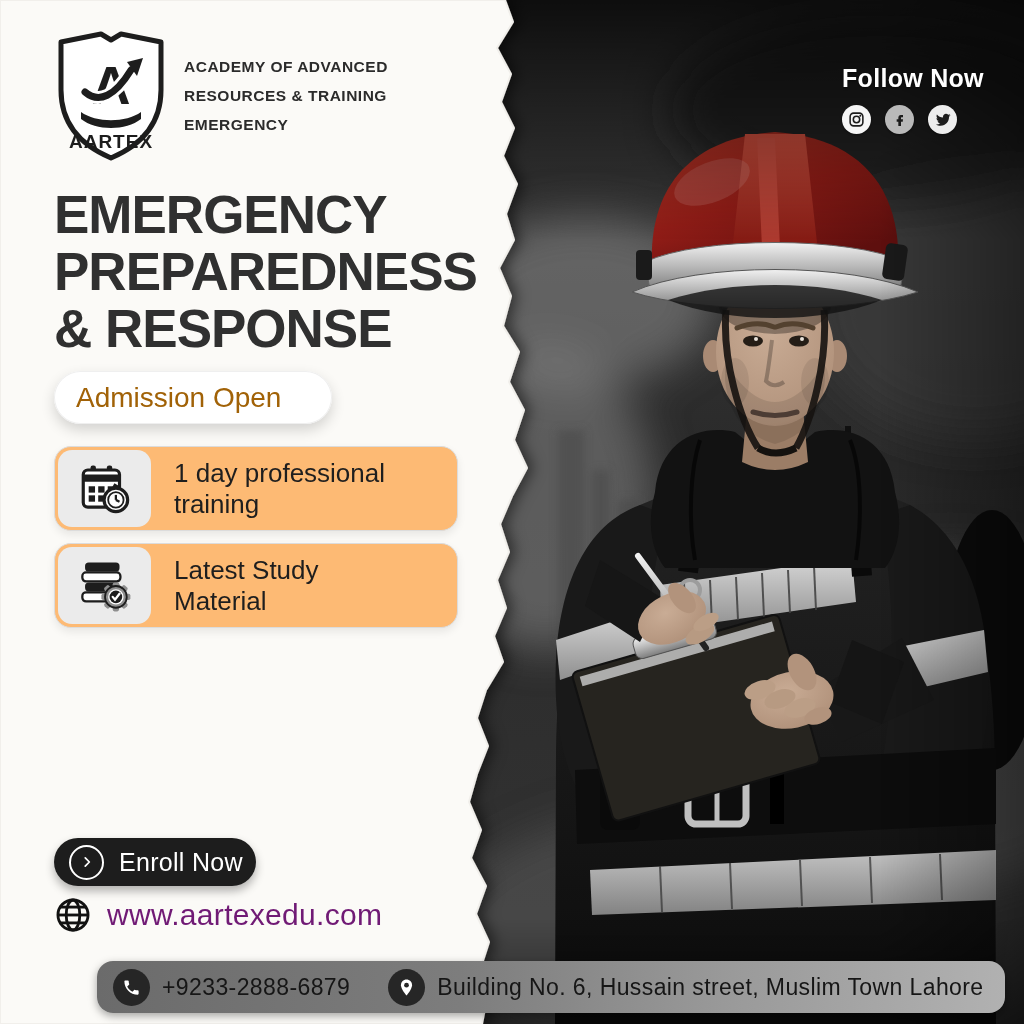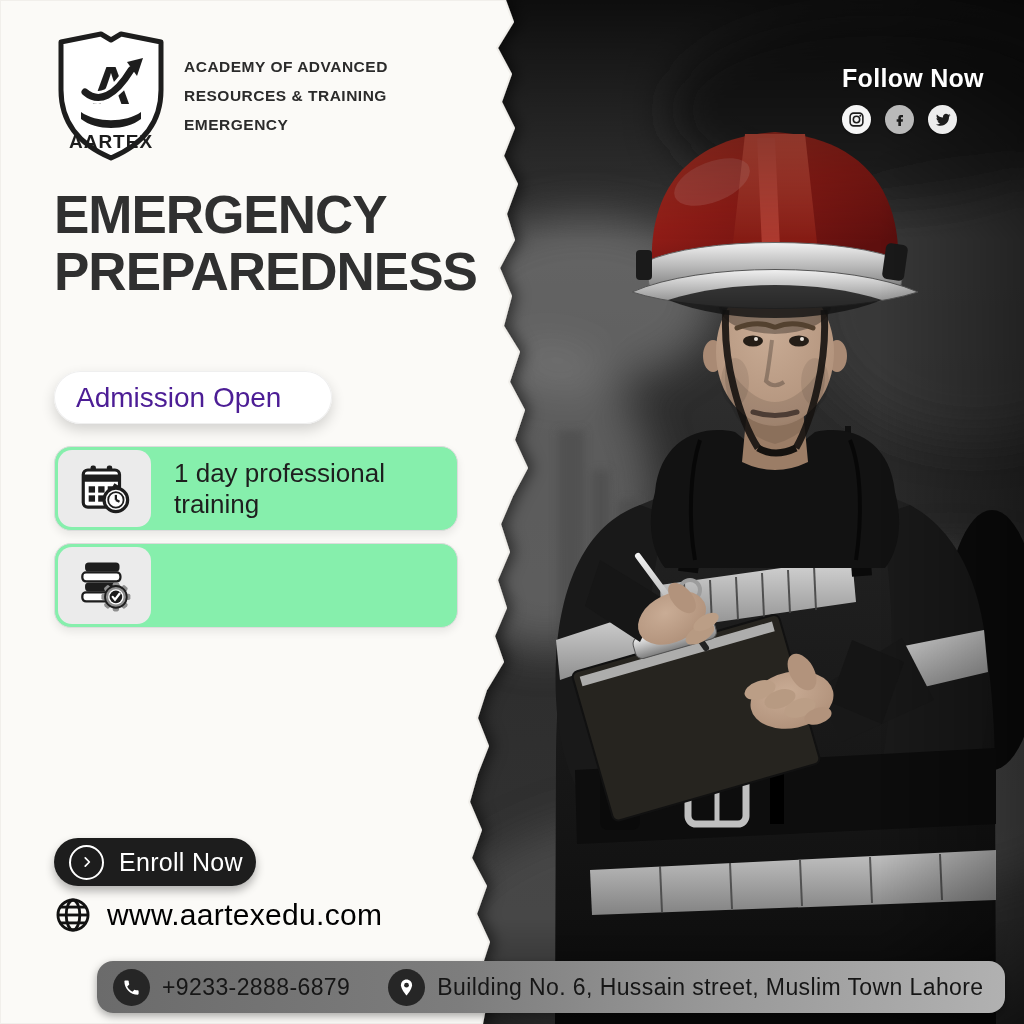--- a/index.html
+++ b/index.html
@@ -21,43 +21,43 @@
     justify-content:center;cursor:pointer;box-shadow:0 1px 3px rgba(0,0,0,.45);}
   .social-btn.instagram{background:#f5f5f5;}
   .social-btn.facebook{background:#b9b9b9;}
   .social-btn.twitter{background:#ededed;}
   
   .headline{position:absolute;left:54px;top:186px;z-index:2;color:#303030;
     font-size:53px;font-weight:bold;line-height:57px;letter-spacing:-1px;}
   
   .badge{position:absolute;left:54px;top:371px;z-index:2;width:278px;height:53px;
     background:#ffffff;border-radius:27px;display:flex;align-items:center;
-    padding-left:22px;box-sizing:border-box;font-size:28px;color:#4c1d95;
+    padding-left:22px;box-sizing:border-box;font-size:28px;color:#a16207;
     box-shadow:0 6px 14px rgba(0,0,0,.16),0 0 0 1px #efefef inset;}
   
   .cards{position:absolute;left:54px;top:446px;z-index:2;display:flex;
     flex-direction:column;gap:12px;}
-  .card{width:402px;height:83px;background:#86efac;border:1px solid #dcdcdc;
+  .card{width:402px;height:83px;background:#fdba74;border:1px solid #dcdcdc;
     border-radius:17px;display:flex;align-items:center;
     box-shadow:0 4px 8px rgba(0,0,0,.08);}
   .card-icon{width:93px;height:77px;margin-left:3px;background:#ebebeb;
     border-radius:14px;display:flex;align-items:center;justify-content:center;flex:0 0 auto;}
   .card-label{margin-left:23px;font-size:26px;color:#1e1e1e;line-height:31px;
     max-width:235px;}
   
   .enroll{position:absolute;left:54px;top:838px;z-index:2;width:202px;height:48px;
     background:#1d1d1d;border-radius:25px;display:flex;align-items:center;gap:15px;
     padding-left:15px;box-sizing:border-box;color:#fff;cursor:pointer;
     box-shadow:0 5px 10px rgba(0,0,0,.3);}
   .enroll-icon{width:31px;height:31px;border:2px solid #fff;border-radius:50%;
     display:flex;align-items:center;justify-content:center;flex:0 0 auto;}
   .enroll-label{font-size:25px;letter-spacing:.3px;}
   .website{position:absolute;left:54px;top:896px;z-index:2;display:flex;
     align-items:center;gap:15px;color:#111;cursor:pointer;}
-  .website-text{font-size:30px;letter-spacing:.3px;color:#000000;}
+  .website-text{font-size:30px;letter-spacing:.3px;color:#701a75;}
   
   .bottom-bar{position:absolute;left:57px;top:961px;width:908px;height:52px;z-index:4;
     border-radius:16px;display:flex;align-items:center;padding:0 16px;box-sizing:border-box;
     background:linear-gradient(90deg,#6b6b6b 0%,#7d7d7d 40%,#9a9a9a 70%,#b1b1b1 100%);
     box-shadow:0 3px 8px rgba(0,0,0,.35);margin-left:40px;}
   .chip{display:flex;align-items:center;gap:12px;}
   .chip-icon{width:37px;height:37px;border-radius:50%;background:#262626;
     display:flex;align-items:center;justify-content:center;flex:0 0 auto;}
   .chip-text{font-size:23px;color:#161616;letter-spacing:.4px;white-space:nowrap;}
   .chip.address{margin-left:38px;text-align:right;}
@@ -303,20 +303,21 @@
         <svg width="16" height="16" viewBox="0 0 24 24" fill="#1c1c1c">
           <path d="M23.4,4.8c-.8.4-1.7.6-2.6.8.9-.6,1.6-1.5,2-2.5-.9.5-1.9.9-2.9,1.1C19,3.3,17.8,2.8,16.5,2.8 c-2.5,0-4.5,2-4.5,4.5,0,.4,0,.7.1,1C8.4,8.1,5.1,6.3,2.9,3.6,2.5,4.3,2.3,5.1,2.3,5.9c0,1.6.8,2.9,2,3.7-.7,0-1.4-.2-2-.5v.1 c0,2.2,1.5,4,3.6,4.4-.4.1-.8.2-1.2.2-.3,0-.6,0-.9-.1.6,1.8,2.3,3.1,4.2,3.2-1.6,1.2-3.5,1.9-5.6,1.9-.4,0-.7,0-1.1-.1 c2,1.3,4.4,2,6.9,2,8.3,0,12.8-6.9,12.8-12.8v-.6C22,6.5,22.8,5.7,23.4,4.8z"></path>
         </svg>
       </div>
     </div>
   </div>
 
   <h1 class="headline" style="margin:0;">
     <span style="display:block">EMERGENCY</span>
     <span style="display:block">PREPAREDNESS</span>
+    <span style="display:block">&amp; RESPONSE</span>
   </h1>
 
   <div class="badge">
     <span>Admission Open</span>
   </div>
 
   <div class="cards">
 
     <div class="card">
       <div class="card-icon">
@@ -363,20 +364,21 @@
               <rect x="-16" y="-3.5" width="8" height="7" rx="2" transform="rotate(45)"></rect>
               <rect x="8" y="-3.5" width="8" height="7" rx="2" transform="rotate(45)"></rect>
             </g>
             <circle r="12" fill="#8f8f8f" stroke="#1d1d1d" stroke-width="2"></circle>
             <circle r="8.5" fill="#fff"></circle>
             <circle r="7" fill="#1d1d1d"></circle>
             <path d="M-3.5,0 L-1,3 L4,-3.5" stroke="#fff" stroke-width="2.5" fill="none" stroke-linecap="round"></path>
           </g>
         </svg>
       </div>
+      <p class="card-label">Latest Study Material</p>
     </div>
   </div>
 
   <div class="enroll">
     <span class="enroll-icon">
       <svg width="14" height="14" viewBox="0 0 24 24" fill="none" stroke="#fff" stroke-width="3" stroke-linecap="round" stroke-linejoin="round">
         <path d="M9,5 l7,7 -7,7"></path>
       </svg>
     </span>
     <span class="enroll-label">Enroll Now</span>

